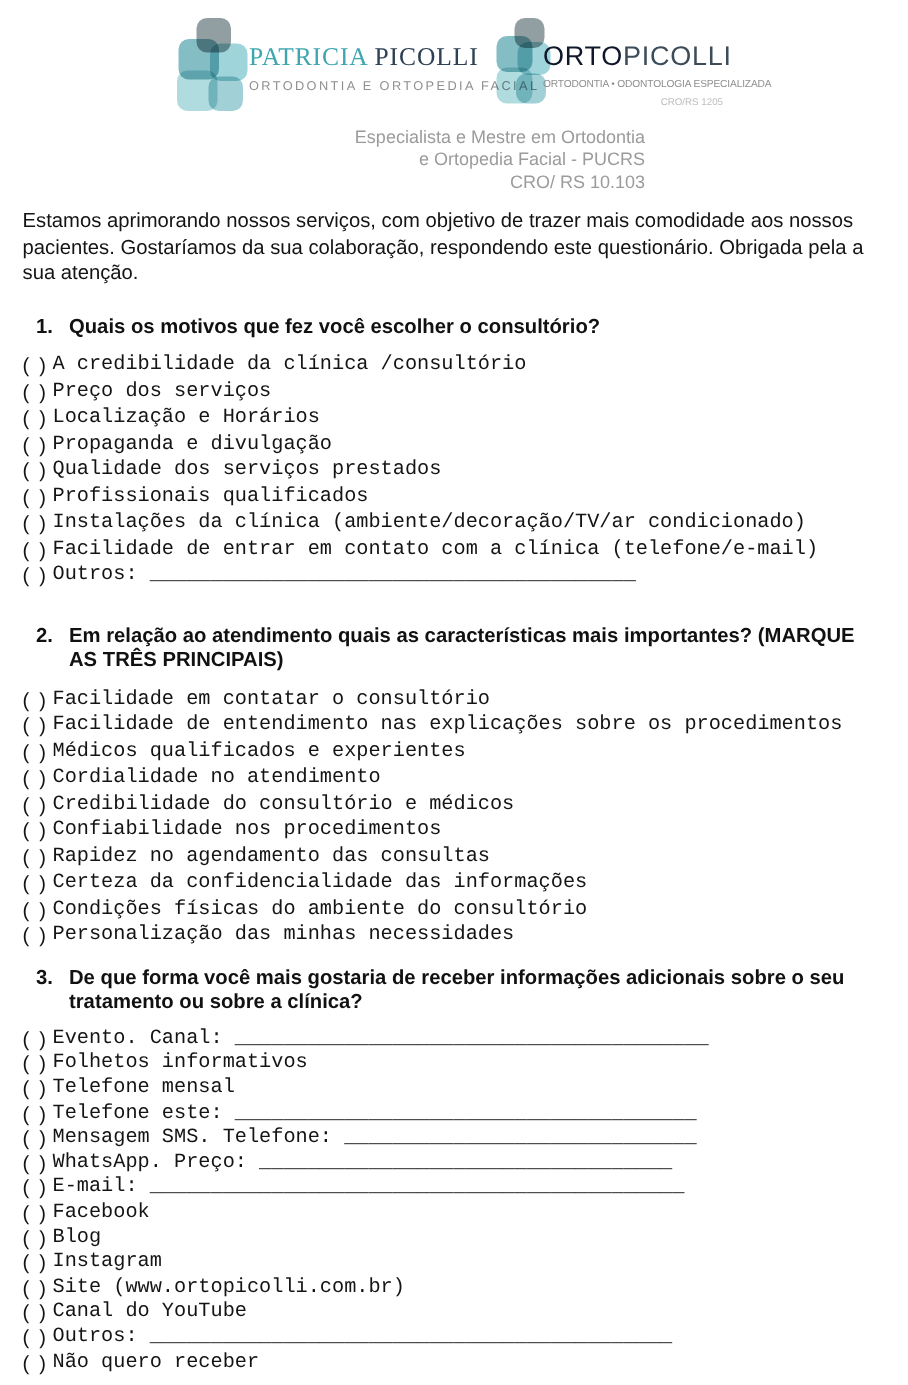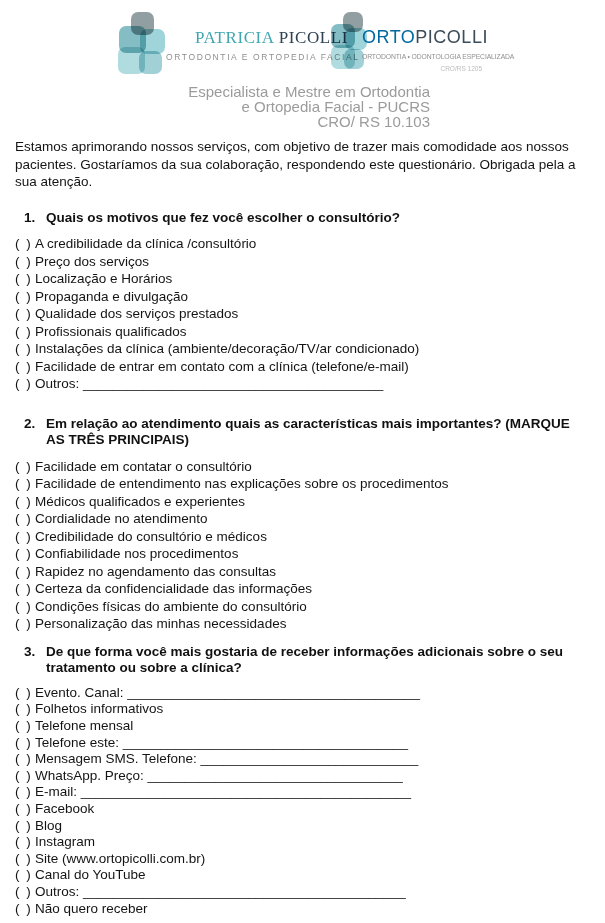--- a/index.html
+++ b/index.html
@@ -22,49 +22,49 @@
   
   #mark-right{left:331px;top:12px;width:34px;height:66px;}
   #mark-right .s1{left:12px;top:0px;width:20px;height:20px;background:#8c9a9d;opacity:.95;}
   #mark-right .s2{left:0px;top:12px;width:24px;height:24px;background:#66acb6;opacity:.8;}
   #mark-right .s3{left:14px;top:16px;width:22px;height:22px;background:#8ecdd4;opacity:.85;}
   #mark-right .s4{left:0px;top:33px;width:24px;height:24px;background:#a9d8dc;opacity:.9;}
   #mark-right .s5{left:13px;top:37px;width:20px;height:20px;background:#79bcc4;opacity:.7;}
 
   .pl-title{position:absolute;left:166px;top:28px;
     font-family:"Liberation Serif",serif;font-size:17px;letter-spacing:.6px;white-space:nowrap;}
-  .pl-title .t1{color:#3fa6b0;padding-left:29px;}
+  .pl-title .t1{color:#3fa6b0;}
   .pl-title .t2{color:#2e4154;}
   .pl-sub{position:absolute;left:166px;top:52px;font-size:8.5px;color:#8f8f8f;
     letter-spacing:1.6px;white-space:nowrap;}
   .or-title{position:absolute;left:362px;top:27px;font-size:18px;letter-spacing:.5px;white-space:nowrap;}
-  .or-title .t1{color:#0369a1;}
+  .or-title .t1{color:#0f172a;}
   .or-title .t2{color:#3c4c59;}
   .or-sub{position:absolute;left:362px;top:53px;font-size:6.8px;color:#8f8f8f;
     letter-spacing:-.1px;white-space:nowrap;}
   .or-reg{position:absolute;left:362px;top:65px;width:120px;text-align:right;
     font-size:6.5px;color:#bcbcbc;white-space:nowrap;}
   .credentials{position:absolute;right:175px;top:84px;text-align:right;
-    font-size:15px;line-height:15px;color:#9b9b9b;}
+    font-size:12px;line-height:15px;color:#9b9b9b;}
 
   
   .content{padding:0 15px;}
   .intro{margin:6px 0 0 0;font-size:13.5px;line-height:17.6px;color:#141414;}
   .question{display:flex;font-weight:bold;font-size:13.5px;line-height:16.5px;color:#111;}
   .qnum{flex:0 0 22px;margin-left:9px;}
   .qtitle{flex:1;}
   .q1{margin-top:19px;}
   .q2{margin-top:23px;}
   .q3{margin-top:11px;}
   .opts{margin-top:9px;}
   .opts.tight{margin-top:8px;}
   .opt{display:flex;font-size:13.5px;line-height:17.5px;color:#141414;}
   .opts.tight .opt{line-height:16.6px;}
   .cb{flex:0 0 20px;letter-spacing:1.5px;white-space:pre;}
-  .opt-label{flex:1;white-space:nowrap;overflow:hidden;}
+  .opt-label{flex:1;white-space:nowrap;overflow:hidden;font-family:Liberation Mono, monospace;}
 </style>
 </head>
 <body>
 
 <header class="header">
   <div class="logo-mark" id="mark-left">
     <div class="sq s1"></div>
     <div class="sq s2"></div>
     <div class="sq s3"></div>
     <div class="sq s4"></div>

